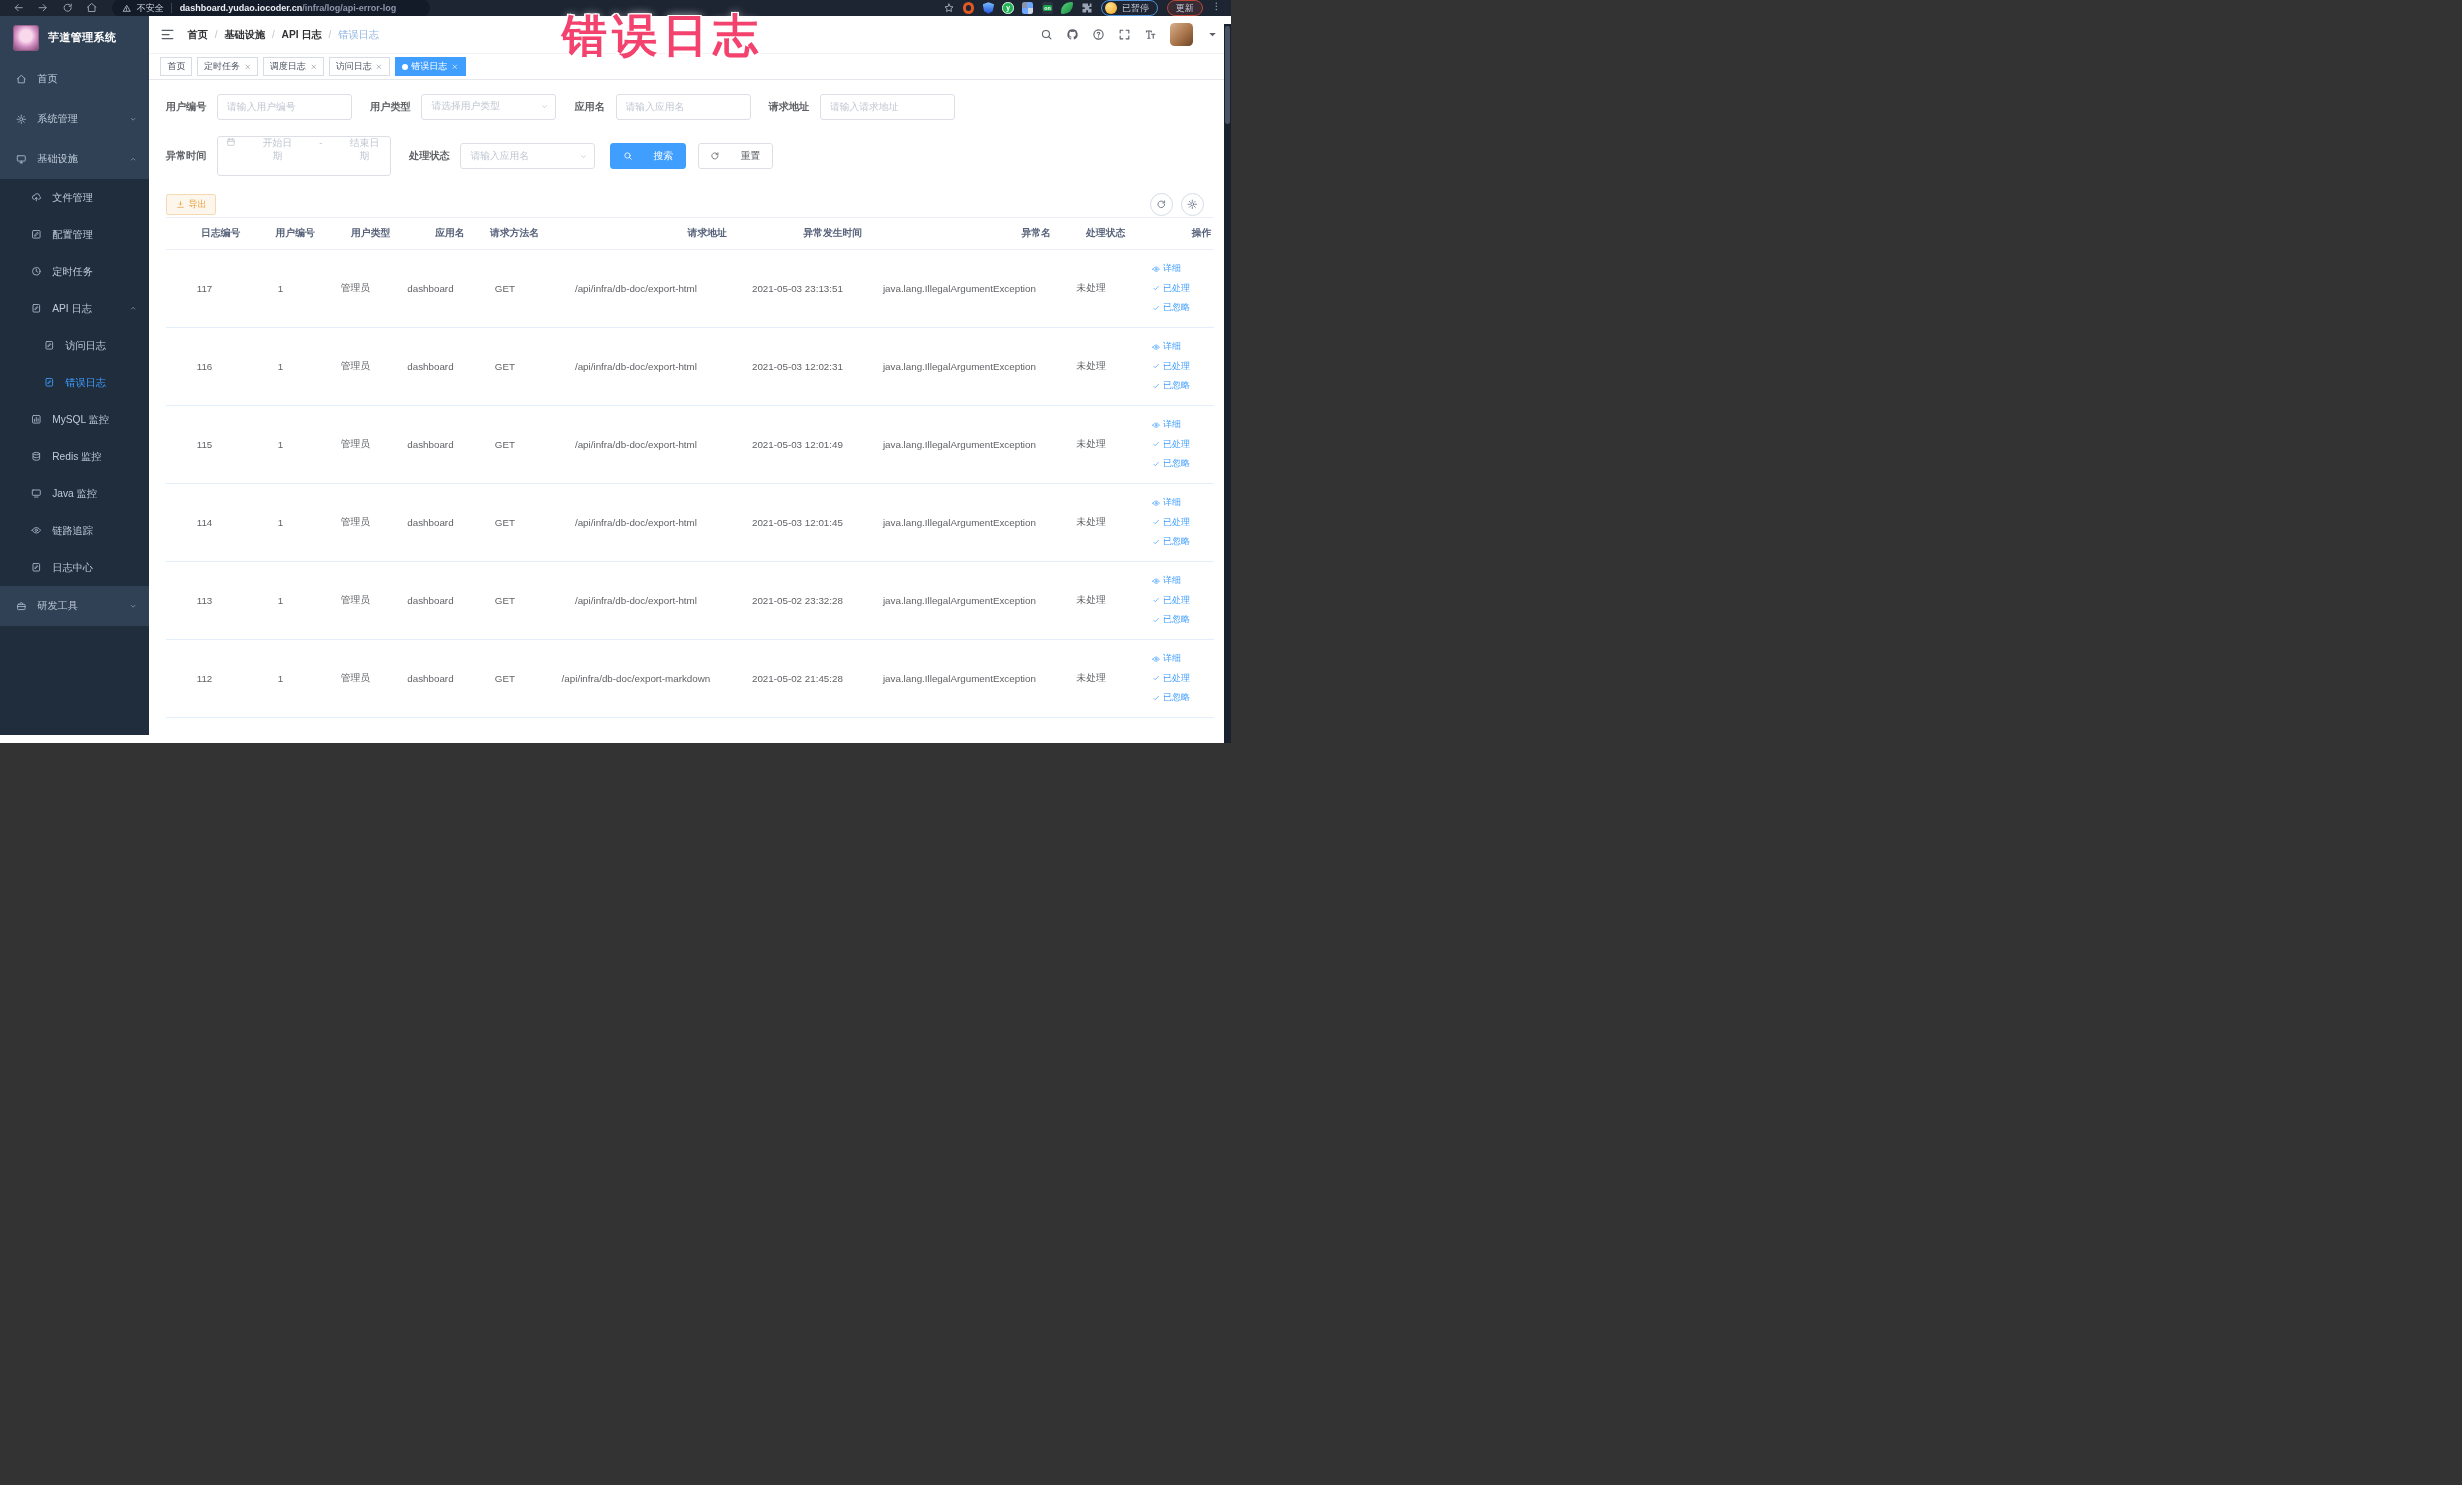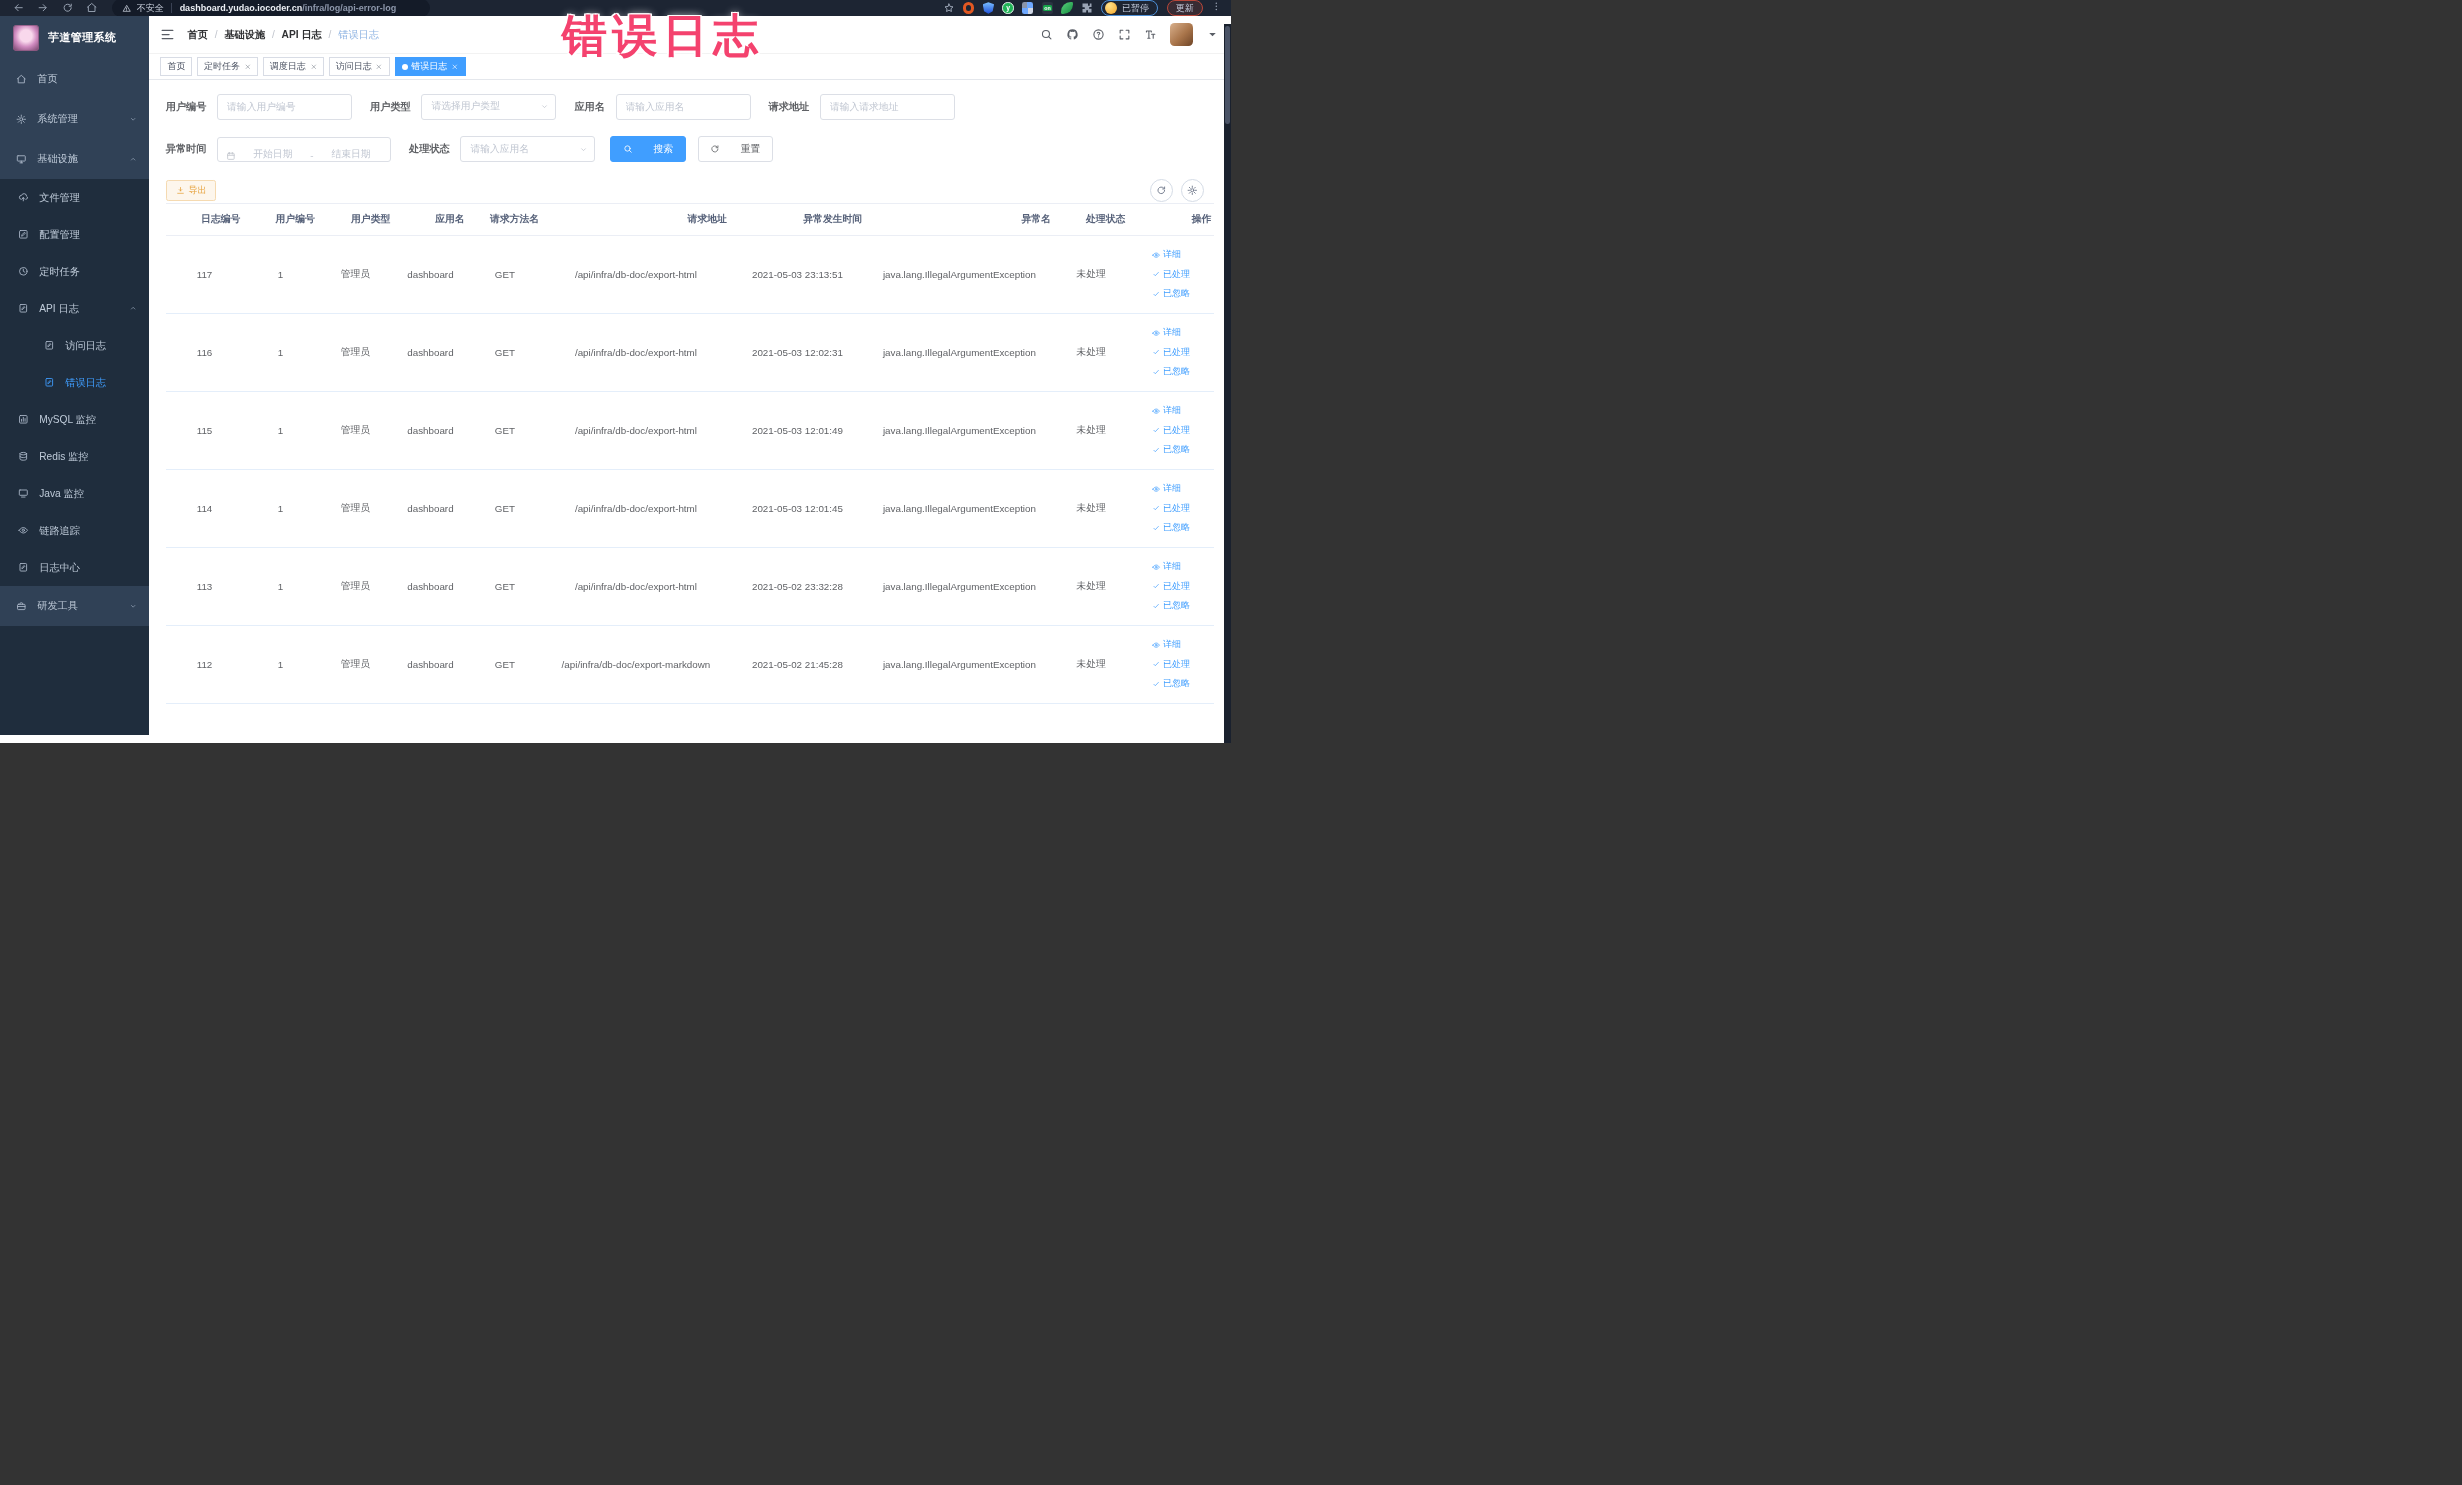--- a/index.html
+++ b/index.html
@@ -38,21 +38,21 @@
   
   .sidebar { width:149px; background:#304156; color:#bfcbd9; display:flex; flex-direction:column; flex:0 0 auto; }
   .logo-row { height:43px; display:flex; align-items:center; padding-left:13px; gap:9px; }
   .logo-img { width:26px; height:26px; border-radius:3.8px; background:radial-gradient(circle at 50% 42%,#f9d8ec 0 30%,#d08bc0 55%,#6d3c63 100%); box-shadow:inset 0 0 0 0.8px #8a5a80; flex:0 0 auto; }
   .logo-title { color:#fff; font-weight:700; font-size:11px; letter-spacing:0.4px; }
   .menu { flex:1; display:flex; flex-direction:column; }
   .menu-item { display:flex; align-items:center; font-size:10.2px; cursor:pointer; color:#bfcbd9; }
   .menu-item .ic { width:10.6px; height:10.6px; margin-right:10.6px; color:#aab7c8; flex:0 0 auto; }
   .menu-item .chev { margin-left:auto; margin-right:12px; width:8.3px; height:8.3px; color:#97a6b9; }
   .lvl0 { height:40px; padding-left:16px; background:#304156; }
-  .lvl1 { height:37px; padding-left:18px; background:#1f2d3d; }
+  .lvl1 { height:37px; padding-left:31px; background:#1f2d3d; }
   .lvl2 { height:37px; padding-left:44px; background:#1f2d3d; }
   .menu-item.active, .menu-item.active .ic { color:#409eff; }
   .menu-fill { flex:1; background:#1f2d3d; }
 
   
   .main { flex:1; display:flex; flex-direction:column; min-width:0; }
 
   .navbar { height:38px; background:#fff; display:flex; align-items:center; padding:0 12px 0 10.6px; border-bottom:0.8px solid #f2f2f2; }
   .hamburger { width:15px; height:15px; color:#5a5e66; }
   .breadcrumb { margin-left:13px; display:flex; align-items:center; gap:6.8px; font-size:10.2px; }
@@ -76,21 +76,21 @@
   
   .content { flex:1; background:#fff; padding:13.6px 16.7px 0 16.7px; overflow:hidden; }
   .filter-row { display:flex; align-items:center; margin-bottom:16.7px; flex-wrap:nowrap; }
   .fgroup { display:flex; align-items:center; margin-right:18px; }
   .flabel { font-size:10.2px; font-weight:700; color:#606266; margin-right:10.6px; white-space:nowrap; }
   .finput { width:135px; height:26px; border:0.8px solid #dcdfe6; border-radius:3px; padding:0 9px; font-size:9.8px; color:#606266; outline:none; background:#fff; font-family:inherit; }
   .finput::placeholder { color:#c0c6d1; }
   .fselect { width:135px; height:26px; border:0.8px solid #dcdfe6; border-radius:3px; padding:0 19.7px 0 9px; display:flex; align-items:center; position:relative; background:#fff; cursor:pointer; }
   .fselect .ph { font-size:9.8px; color:#c0c6d1; white-space:nowrap; overflow:hidden; }
   .fselect .chev { position:absolute; right:6.8px; width:9px; height:9px; color:#c0c4cc; }
-  .fdate { width:174px; height:25px; border:0.8px solid #dcdfe6; border-radius:3px; display:flex; align-items:flex-end; padding:0 7.6px; gap:6px; background:#fff; }
+  .fdate { width:174px; height:40px; border:0.8px solid #dcdfe6; border-radius:3px; display:flex; align-items:flex-start; padding:0 7.6px; gap:24px; background:#fff; }
   .fdate .ic { width:9.8px; height:9.8px; color:#c0c4cc; flex:0 0 auto; }
   .fdate .ph { font-size:9.8px; color:#c0c6d1; flex:1; text-align:center; }
   .fdate .sep { color:#c0c6d1; font-size:9.8px; }
   .btn { height:26px; border-radius:3px; display:inline-flex; align-items:center; gap:21px; font-size:9.8px; padding:0 11.4px; cursor:pointer; border:0.8px solid transparent; font-family:inherit; }
   .btn .ic { width:9.8px; height:9.8px; }
   .btn-primary { background:#409eff; border-color:#409eff; color:#fff; margin-left:15px; }
   .btn-plain { background:#fff; border-color:#dcdfe6; color:#606266; margin-left:12px; }
 
   .toolbar { display:flex; align-items:center; justify-content:space-between; margin-bottom:1px; }
   .btn-export { height:21px; padding:0 9px; font-size:9px; background:#fdf6ec; border:0.8px solid #f5dab1; color:#e6a23c; border-radius:2.3px; display:inline-flex; align-items:center; gap:3.8px; cursor:pointer; }

